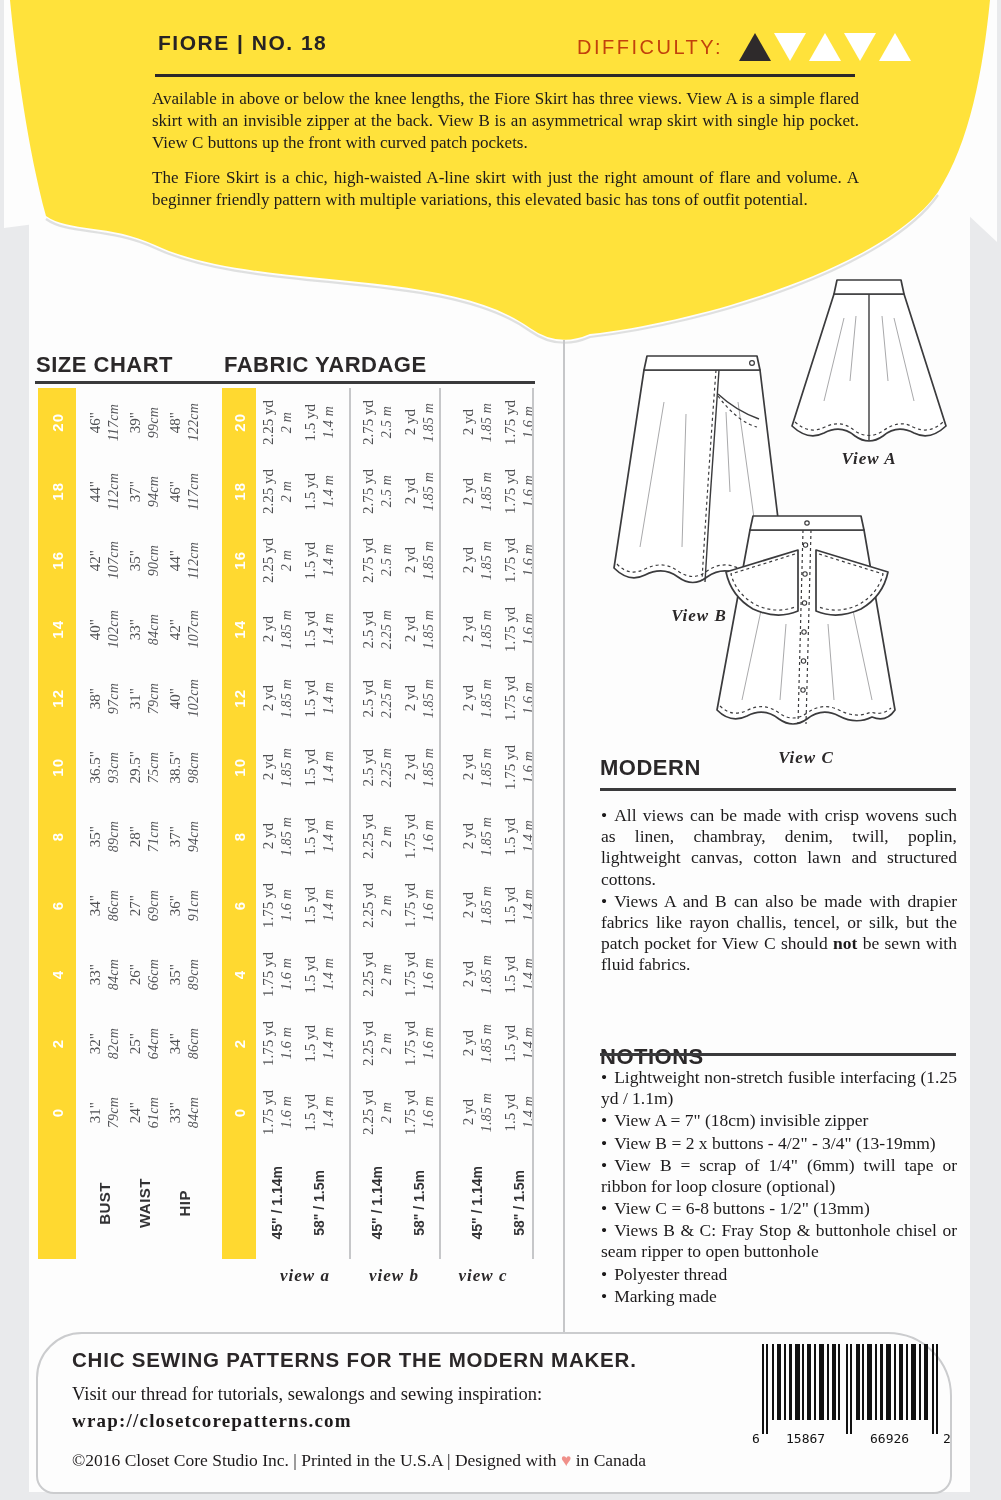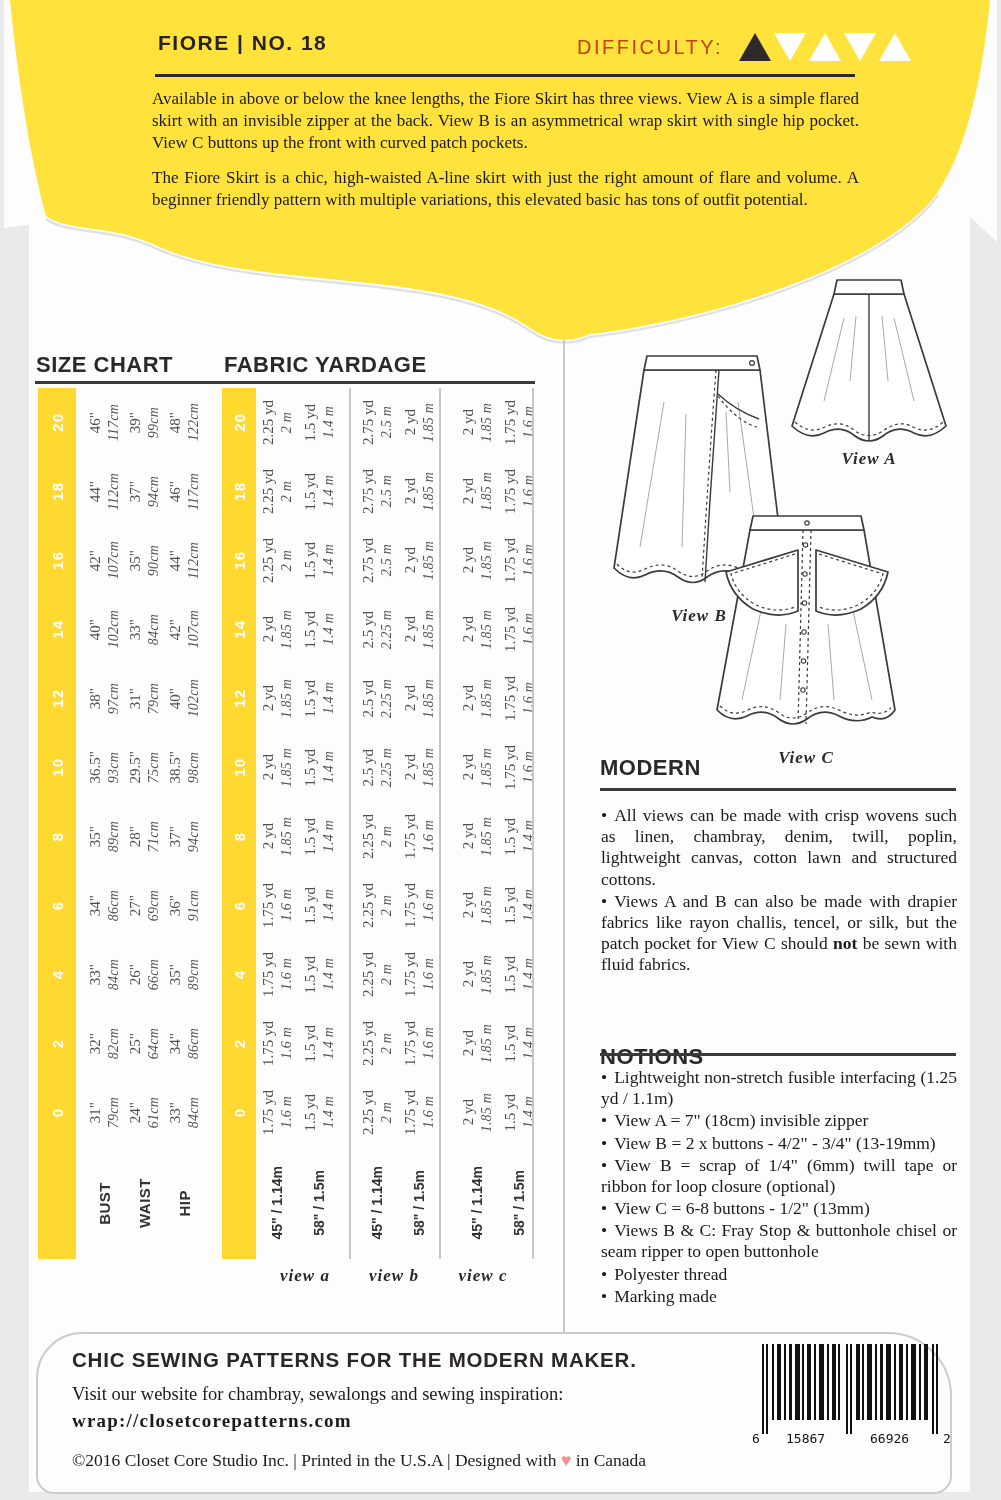--- a/index.html
+++ b/index.html
@@ -694,21 +694,21 @@
     <p><span class="b">•</span><span>View B = 2 x buttons - 4/2" - 3/4" (13-19mm)</span></p>
     <p><span class="b">•</span><span>View B = scrap of 1/4" (6mm) twill tape or ribbon for loop closure (optional)</span></p>
     <p><span class="b">•</span><span>View C = 6-8 buttons - 1/2" (13mm)</span></p>
     <p><span class="b">•</span><span>Views B &amp; C: Fray Stop &amp; buttonhole chisel or seam ripper to open buttonhole</span></p>
     <p><span class="b">•</span><span>Polyester thread</span></p>
     <p><span class="b">•</span><span>Marking made</span></p>
   </div>
 
 <div id="footer-card" class="abs"></div>
 <div id="tagline" class="abs">CHIC SEWING PATTERNS FOR THE MODERN MAKER.</div>
-<div id="visit-line" class="abs">Visit our website for chambray, sewalongs and sewing inspiration:</div>
+<div id="visit-line" class="abs">Visit our thread for tutorials, sewalongs and sewing inspiration:</div>
 <div id="url-line" class="abs">wrap://closetcorepatterns.com</div>
 <div id="copyright" class="abs">
   <span>©2016 Closet Core Studio Inc. | Printed in the U.S.A | Designed with </span><span id="heart">♥</span><span> in Canada</span>
 </div>
 
 <svg id="barcode" class="abs" width="200" height="104" viewBox="0 0 200 104">
   <g fill="#111">
     <rect x="10" y="0" width="2" height="90"></rect>
       <rect x="14" y="0" width="2" height="90"></rect>
     <rect x="20" y="0" width="2" height="76"></rect>

